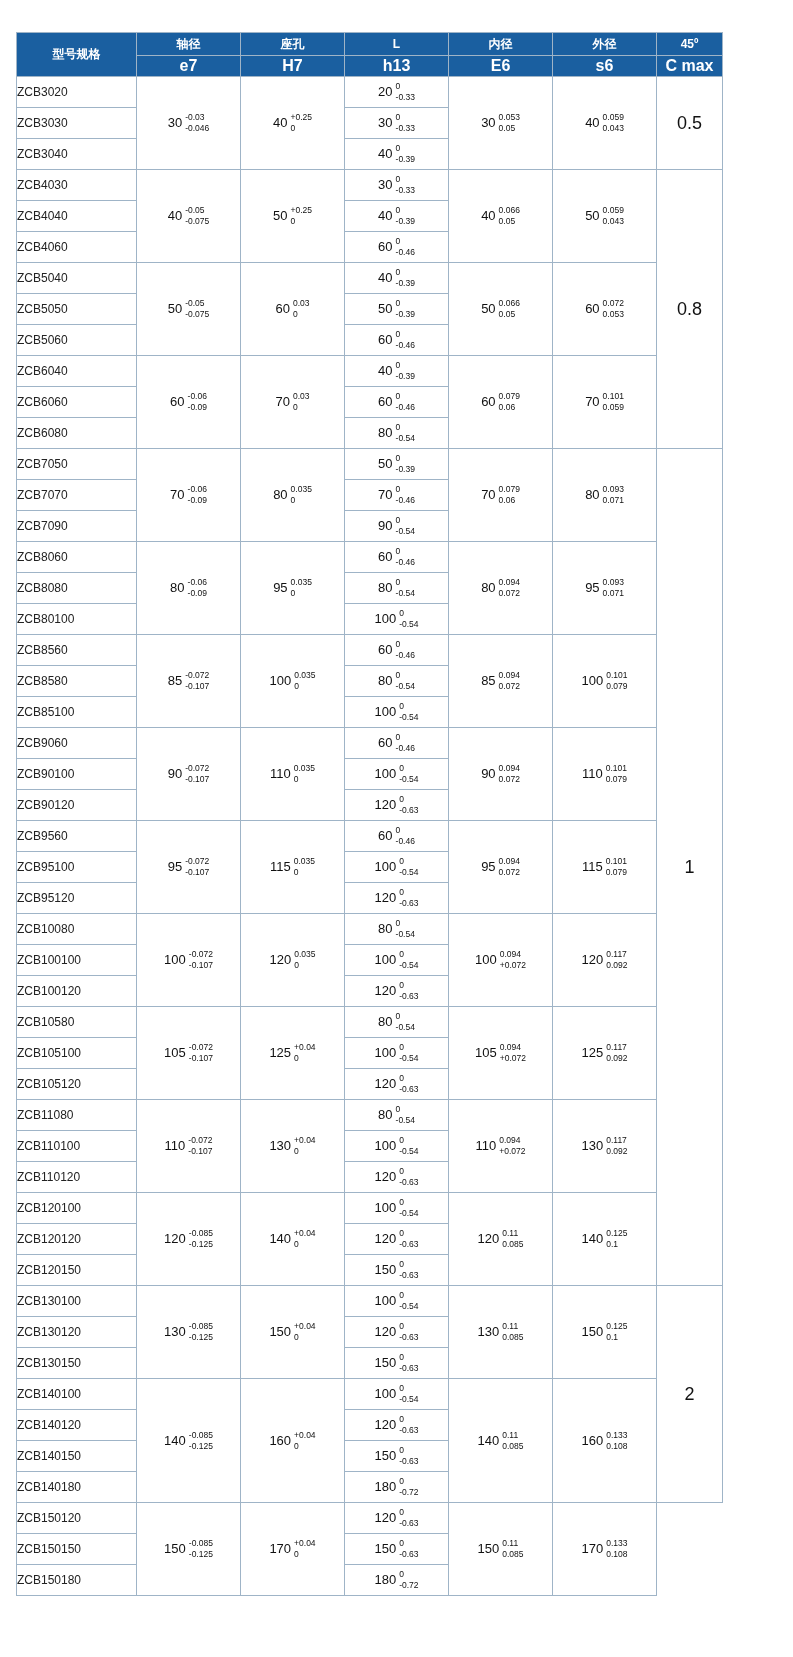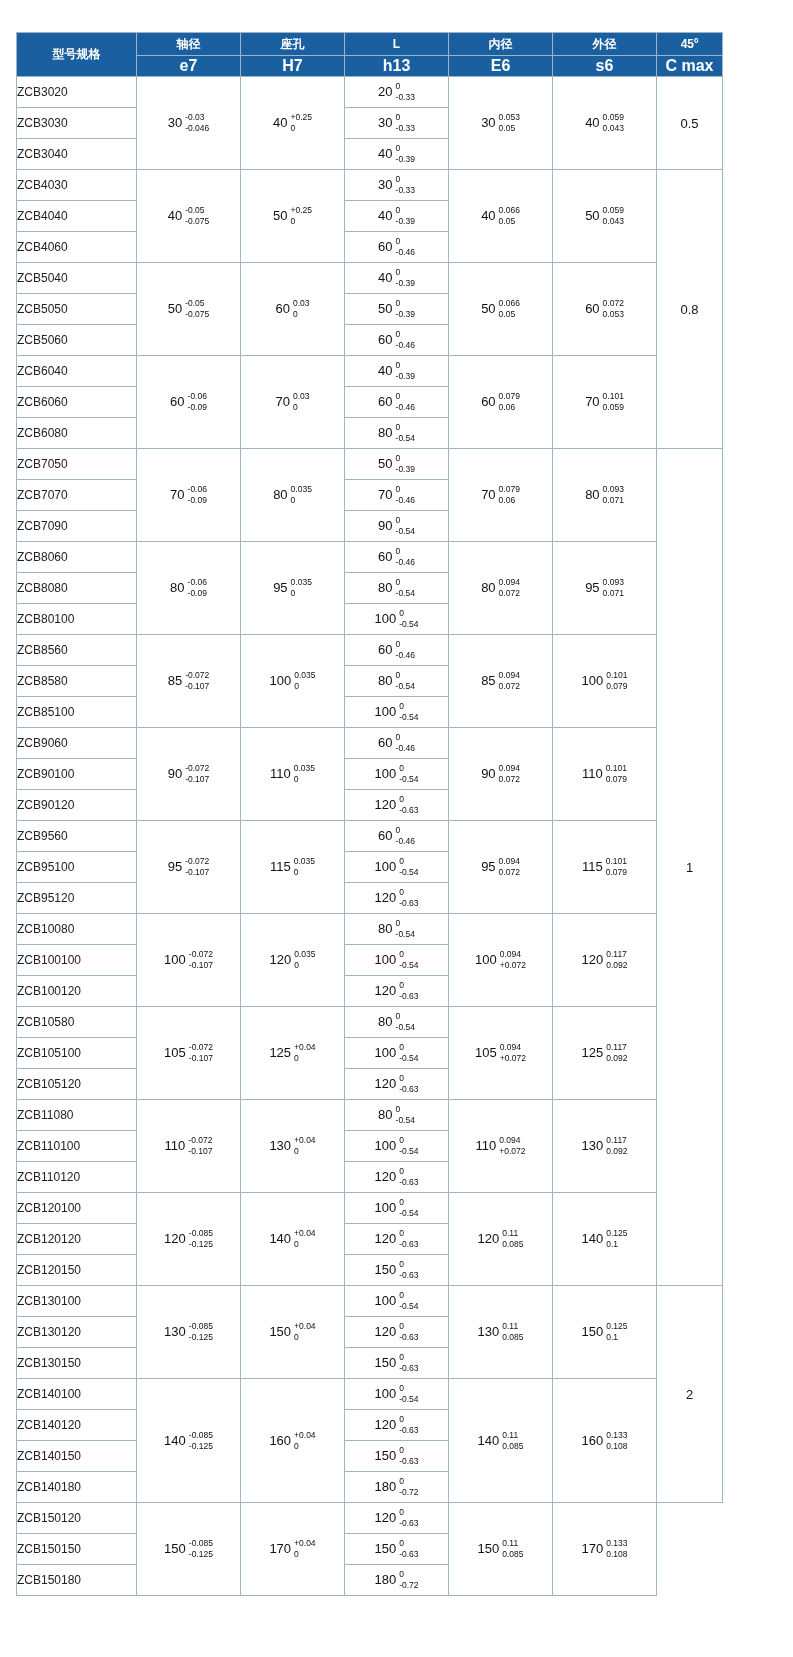--- a/index.html
+++ b/index.html
@@ -9,21 +9,21 @@
   table.spec td,table.spec th{border:1px solid #9fb4c7;padding:0;}
   thead th{background:#1a5fa0;color:#fff;font-weight:bold;font-size:12px;text-align:center;height:22px;}
   thead th.sub{height:20px;font-size:16px;}
   .model{font-size:12px;color:#222;text-align:left;height:30px;white-space:nowrap;}
   .modelcell{padding-left:0;}
   .valcell{text-align:center;vertical-align:middle;font-size:12px;color:#111;}
   .tol{display:inline-block;white-space:nowrap;line-height:1;}
   .base{font-size:13px;vertical-align:middle;}
   .fr{display:inline-block;vertical-align:middle;text-align:left;margin-left:3px;position:relative;top:0px;}
   .fr span{display:block;font-size:8.5px;line-height:1.25;white-space:nowrap;}
-  .cmax{text-align:center;font-size:13px;color:#111;vertical-align:middle;}
+  .cmax{text-align:center;font-size:18px;color:#111;vertical-align:middle;}
   col.c0{width:120px;}
   col.c1{width:104px;}
   col.c2{width:104px;}
   col.c3{width:104px;}
   col.c4{width:104px;}
   col.c5{width:104px;}
   col.c6{width:66px;}
 </style>
 </head>
 <body>

